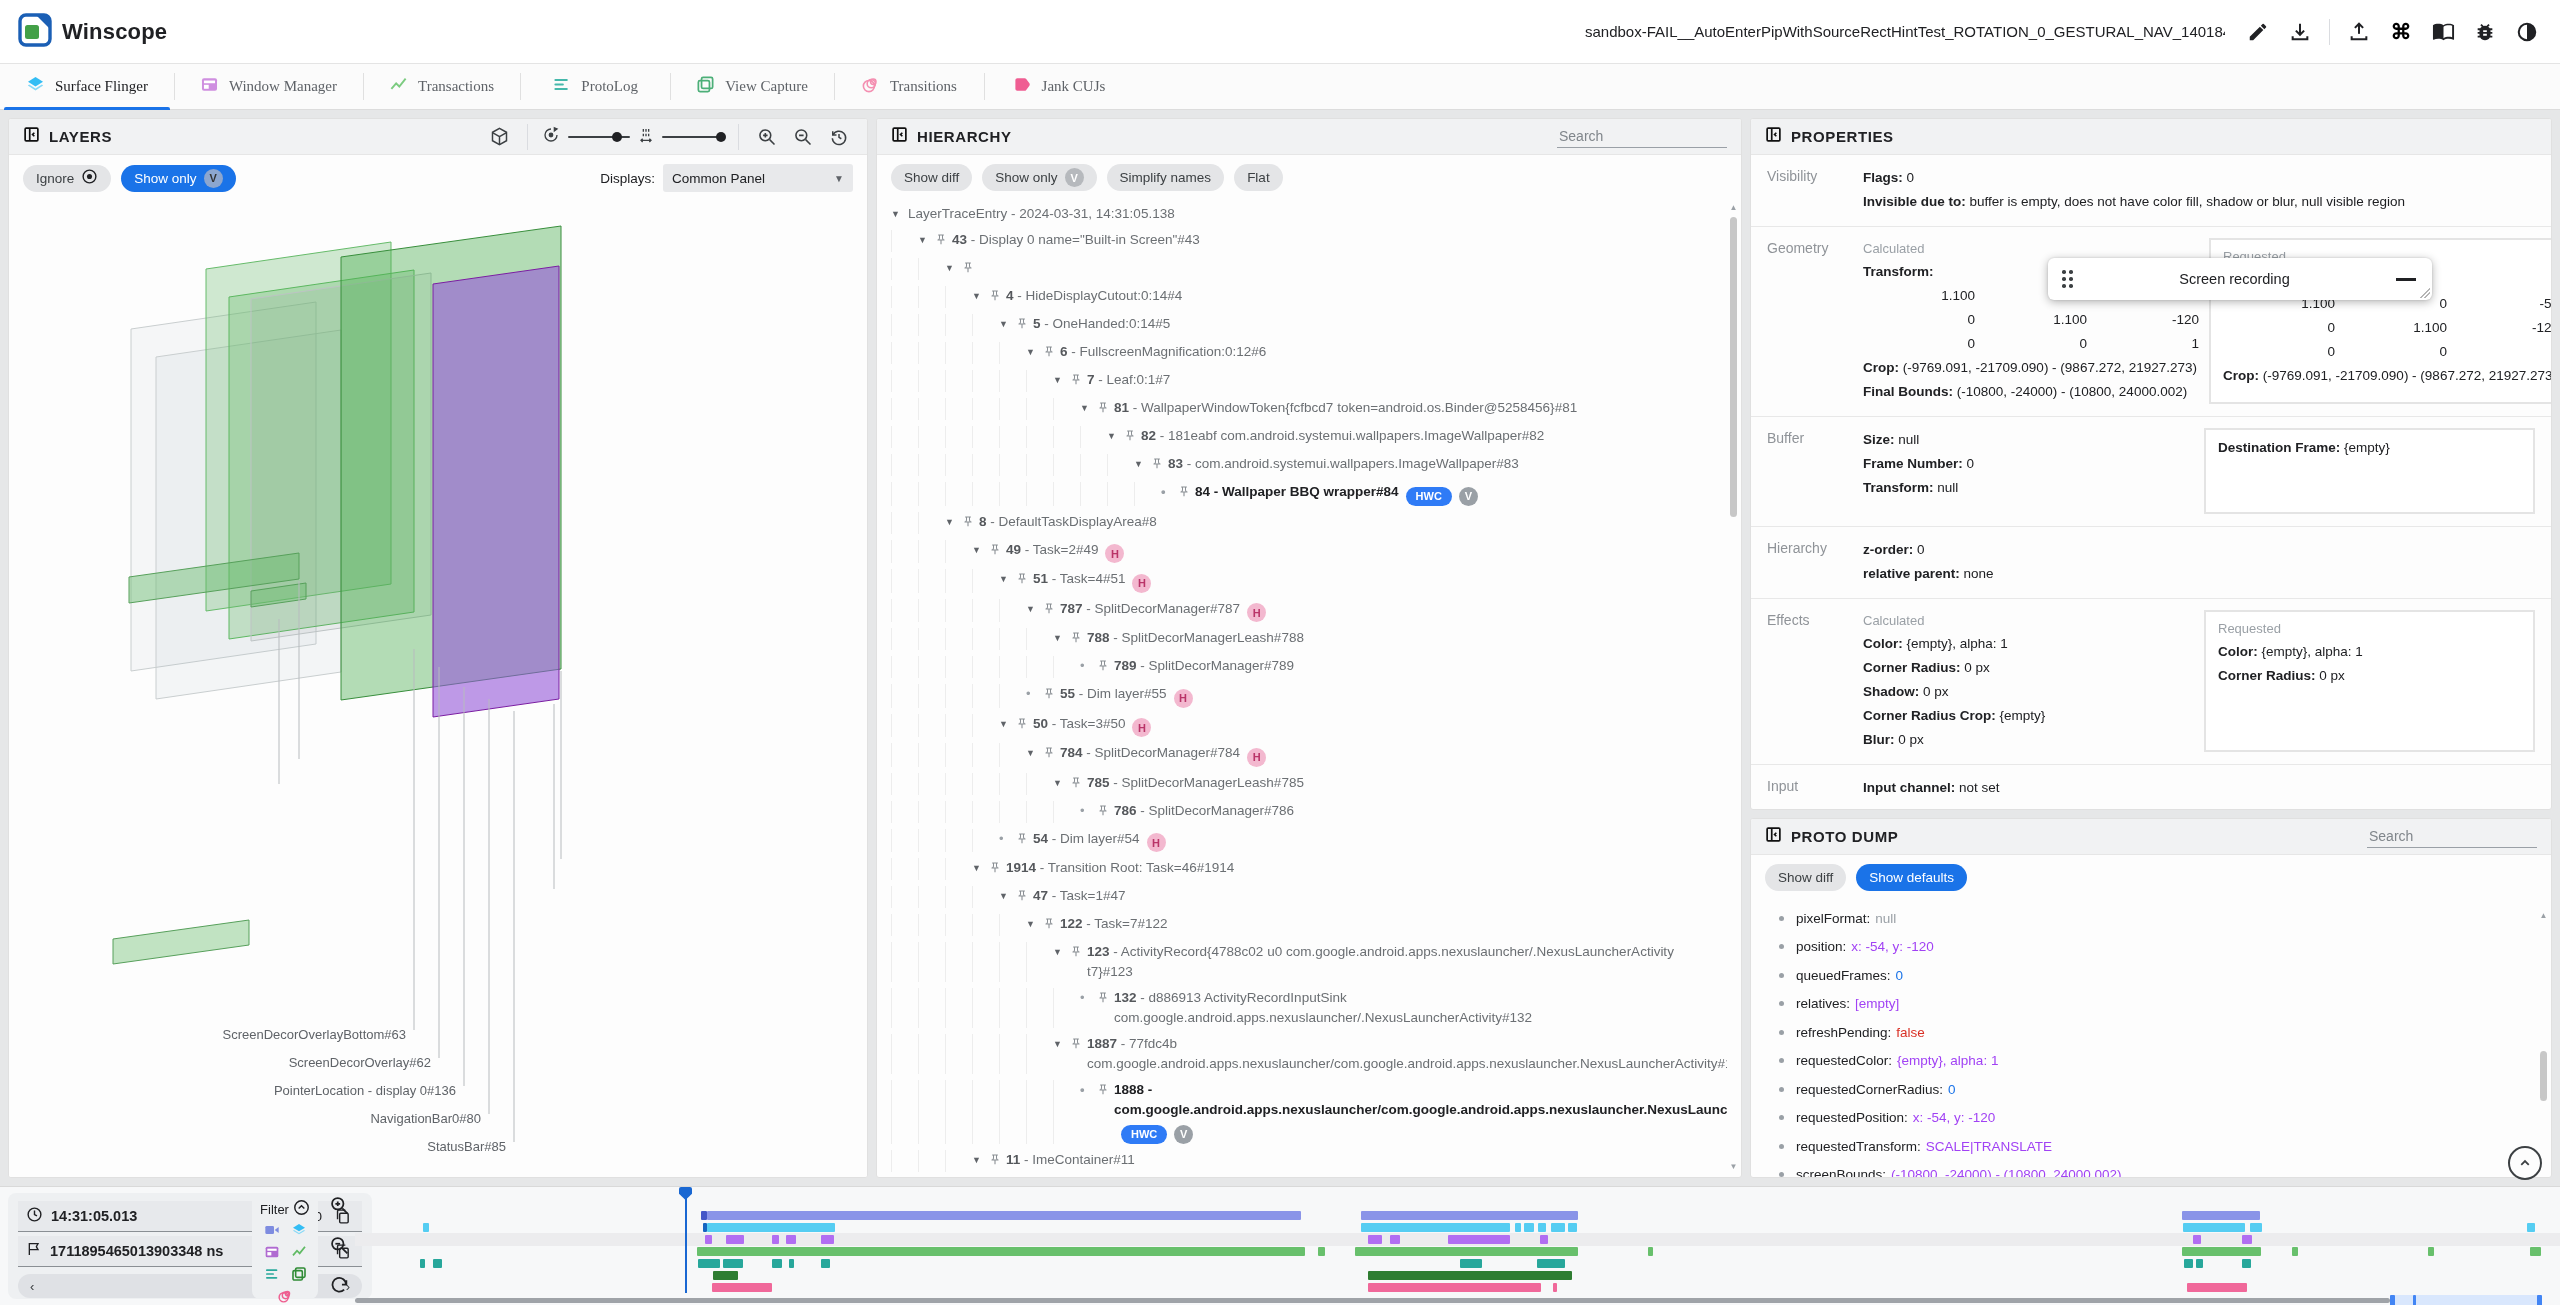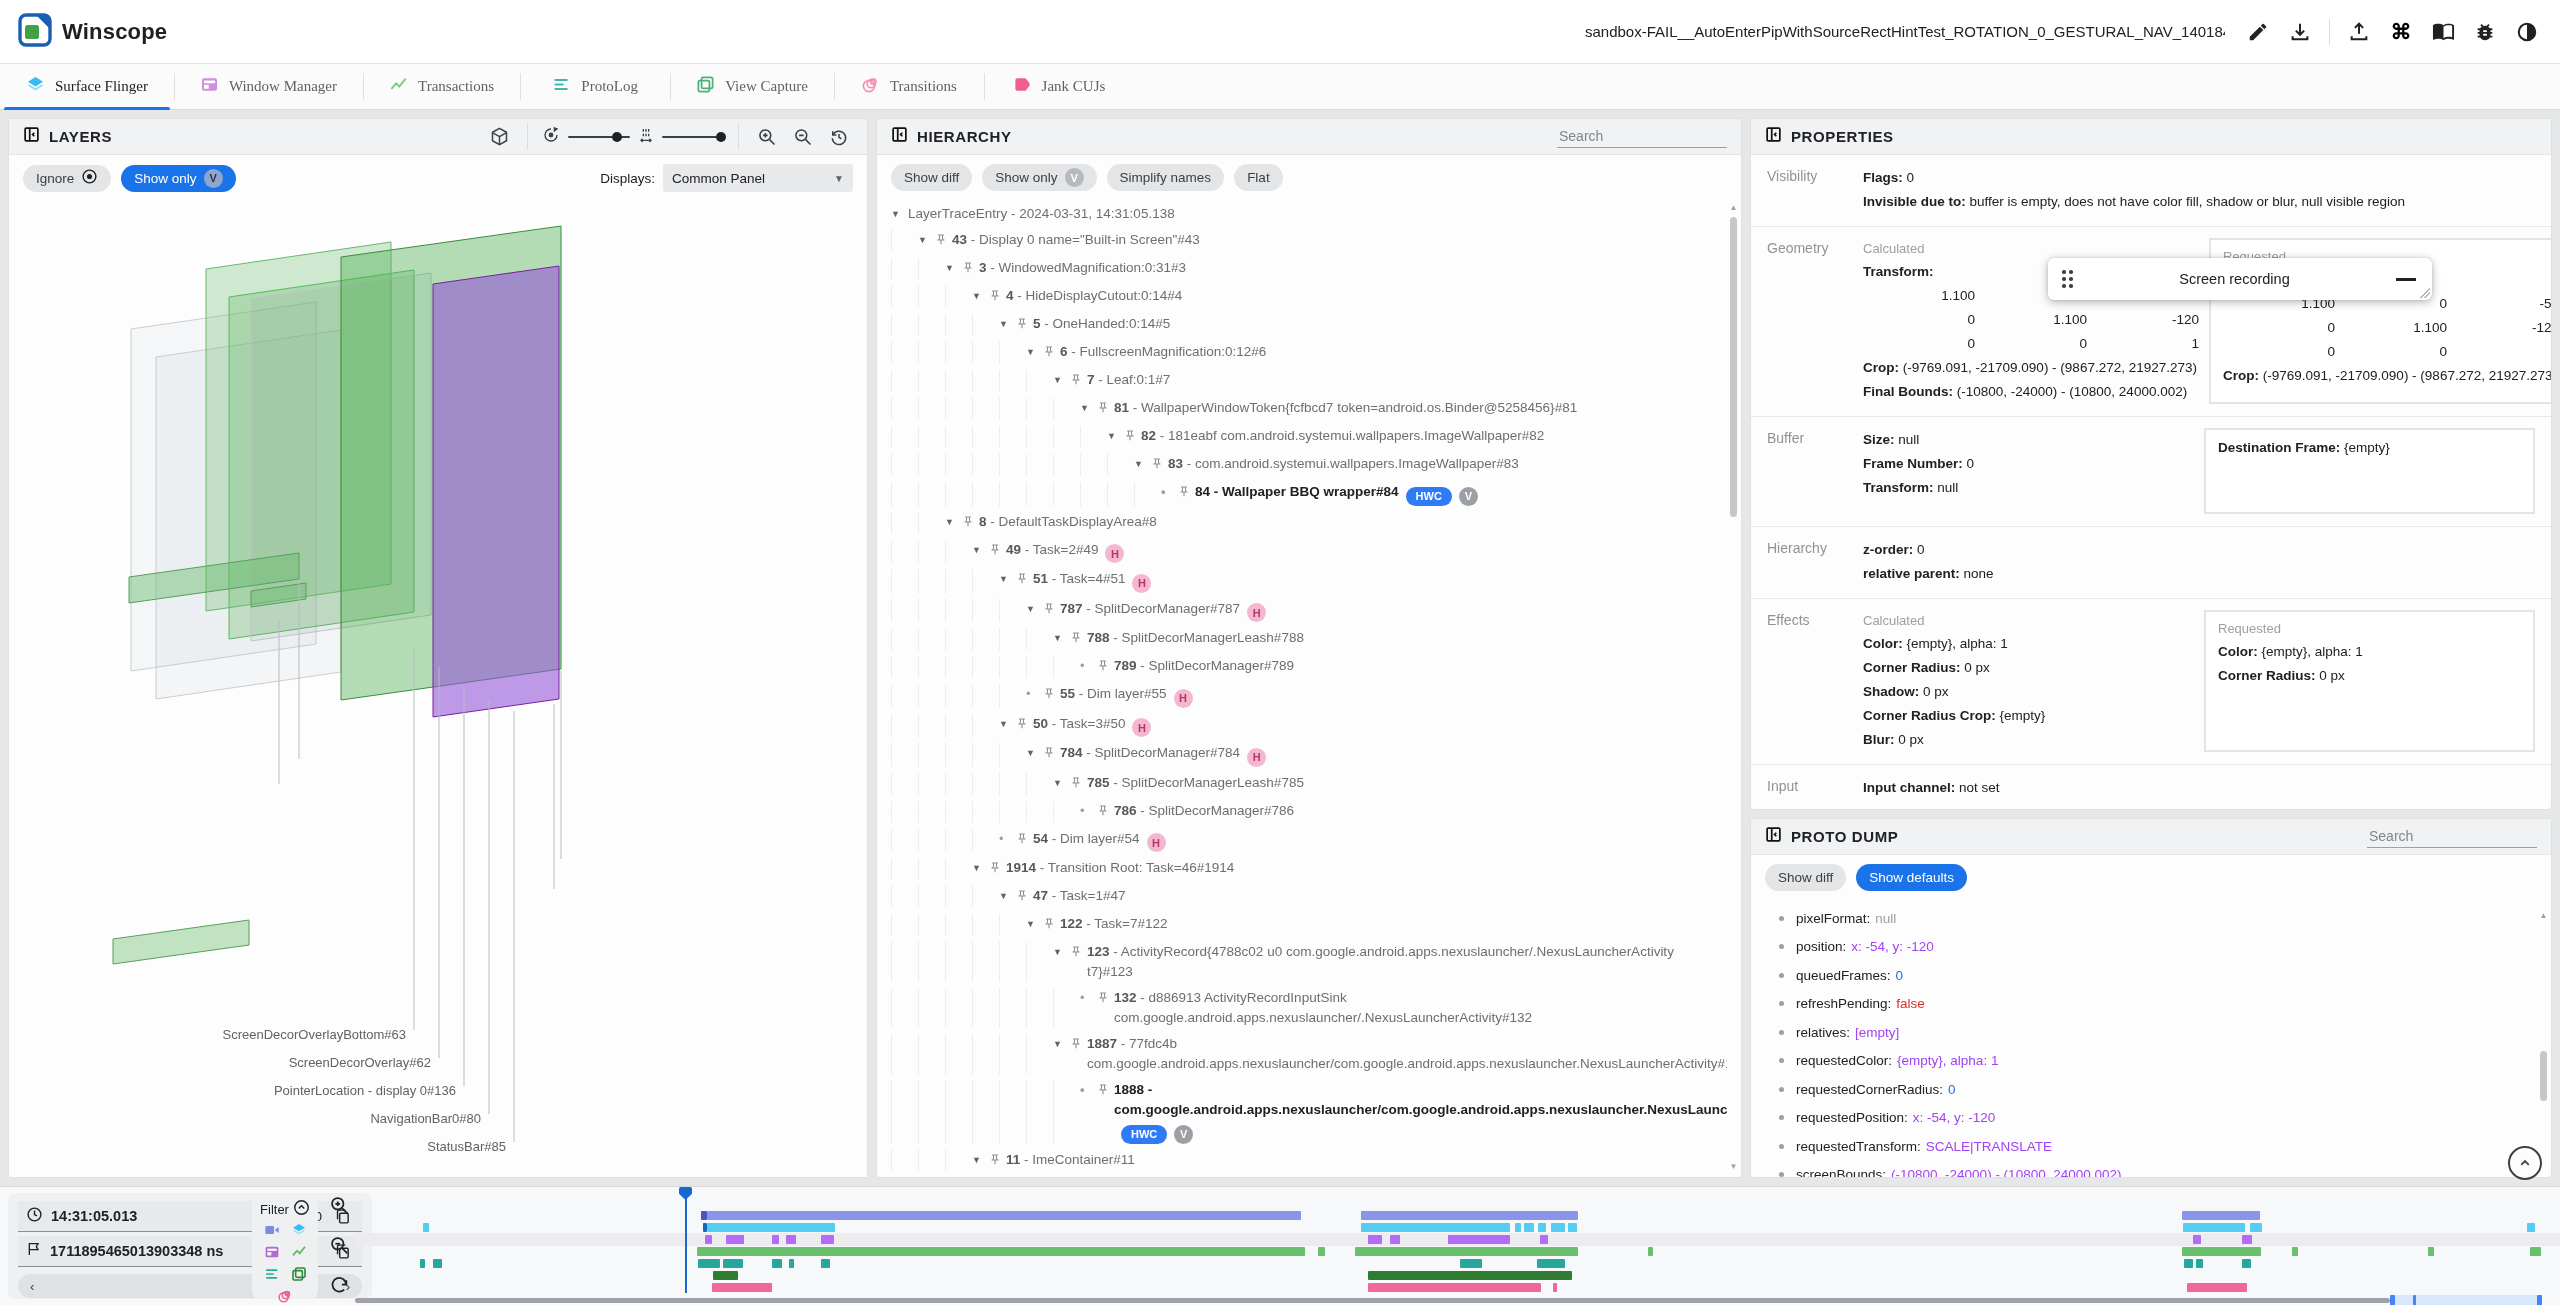--- a/index.html
+++ b/index.html
@@ -387,21 +387,20 @@
           </svg></span>
         <span class="tlabel"><b>43</b><span> - </span><span>Display 0 name="Built-in Screen"#43</span></span>
       </div>
       <div class="tree-row">
         <span class="guide"></span>
         <span class="guide"></span>
         <span class="tmark">▼</span>
         <span class="tpin"><svg width="12" height="13" viewBox="0 0 24 24" fill="#8a8f94">
             <path d="M14 4v5c0 1.1.3 2.1 1 3h-6c.7-.9 1-1.9 1-3V4zm3-2H7a1 1 0 0 0 0 2h1v5c0 1.7-1.3 3-3 3v2h5.9v7l1.1 1 1.1-1v-7H19v-2c-1.7 0-3-1.3-3-3V4h1a1 1 0 0 0 0-2z"></path>
           </svg></span>
-        <span class="tlabel"><b>3</b><span> - </span><span>WindowedMagnification:0:31#3</span></span>
       </div>
       <div class="tree-row">
         <span class="guide"></span>
         <span class="guide"></span>
         <span class="guide"></span>
         <span class="tmark">▼</span>
         <span class="tpin"><svg width="12" height="13" viewBox="0 0 24 24" fill="#8a8f94">
             <path d="M14 4v5c0 1.1.3 2.1 1 3h-6c.7-.9 1-1.9 1-3V4zm3-2H7a1 1 0 0 0 0 2h1v5c0 1.7-1.3 3-3 3v2h5.9v7l1.1 1 1.1-1v-7H19v-2c-1.7 0-3-1.3-3-3V4h1a1 1 0 0 0 0-2z"></path>
           </svg></span>
         <span class="tlabel"><b>4</b><span> - </span><span>HideDisplayCutout:0:14#4</span></span>
@@ -895,27 +894,27 @@
         <span class="p-key">position:</span>
         <span class="p-val v-obj">x: -54, y: -120</span>
       </div>
       <div class="p-row">
         <span class="p-dot"></span>
         <span class="p-key">queuedFrames:</span>
         <span class="p-val v-num">0</span>
       </div>
       <div class="p-row">
         <span class="p-dot"></span>
+        <span class="p-key">relatives:</span>
+        <span class="p-val v-obj">[empty]</span>
+      </div>
+      <div class="p-row">
+        <span class="p-dot"></span>
         <span class="p-key">refreshPending:</span>
         <span class="p-val v-bool">false</span>
-      </div>
-      <div class="p-row">
-        <span class="p-dot"></span>
-        <span class="p-key">relatives:</span>
-        <span class="p-val v-obj">[empty]</span>
       </div>
       <div class="p-row">
         <span class="p-dot"></span>
         <span class="p-key">requestedColor:</span>
         <span class="p-val v-obj">{empty}, alpha: 1</span>
       </div>
       <div class="p-row">
         <span class="p-dot"></span>
         <span class="p-key">requestedCornerRadius:</span>
         <span class="p-val v-num">0</span>

